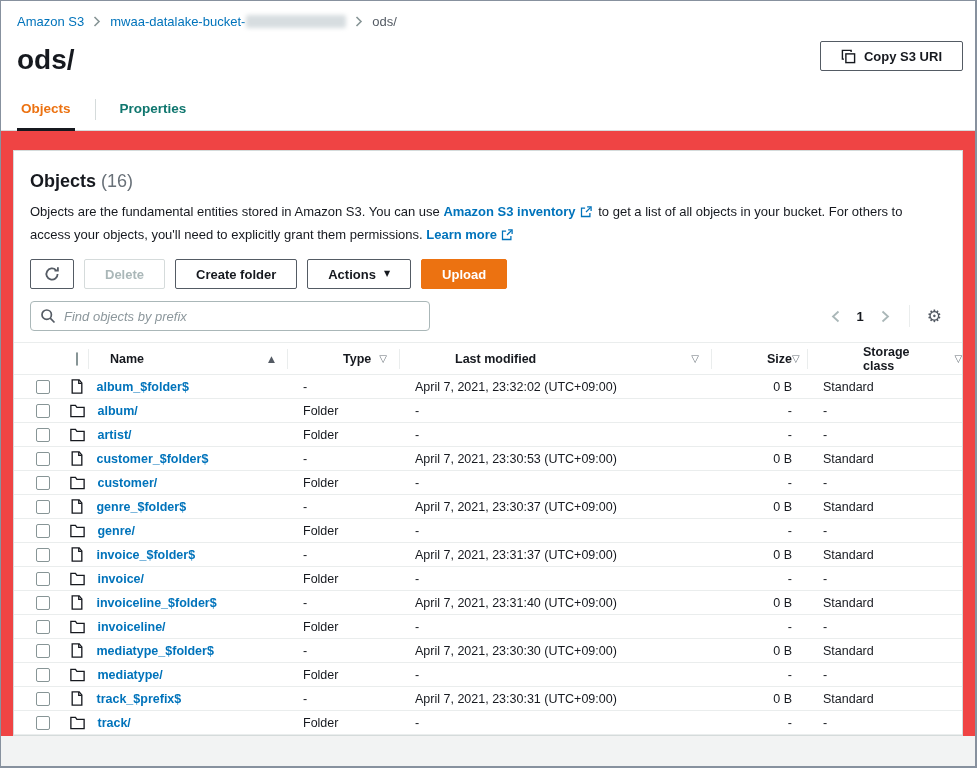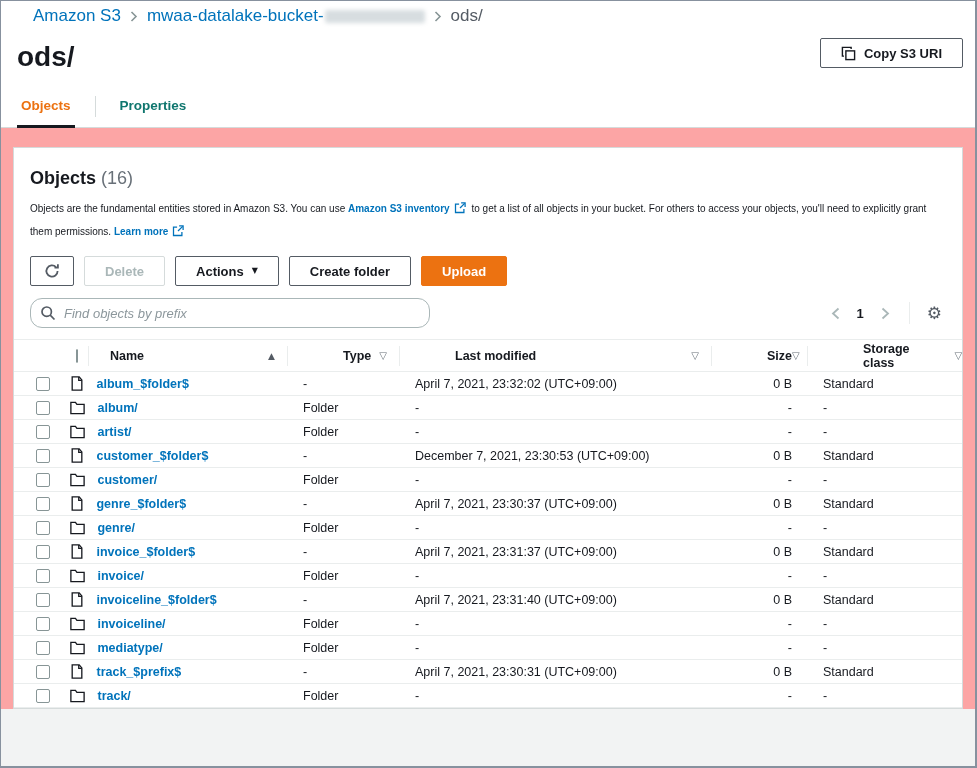--- a/index.html
+++ b/index.html
@@ -6,21 +6,21 @@
   html,body { margin:0; padding:0; background:#fff; }
   body { font-family:"Liberation Sans", sans-serif; color:#16191f; }
 
   .page {
     width:977px; height:768px; overflow:hidden;
     border:1px solid #87919e; border-right-width:2px; border-bottom-width:2px;
     background:#fff; display:flex; flex-direction:column;
   }
 
   
-  .breadcrumb { padding:5px 16px 0 16px; font-size:17px; display:flex; align-items:center;margin-left:16px; }
+  .breadcrumb { padding:13px 16px 0 16px; font-size:13px; display:flex; align-items:center; }
   .breadcrumb a { color:#0073bb; text-decoration:none; cursor:pointer; }
   .crumb-chev { margin:0 9px; display:inline-flex; }
   .crumb-current { color:#545b64; }
   .redaction { display:inline-block; width:100px; height:13px; background:#d7dde0;
     border-radius:2px; filter:blur(2px); vertical-align:-2px; margin-left:1px; }
 
   
   .title-row { display:flex; justify-content:space-between; align-items:flex-start; padding:6px 12px 0 16px; }
   .page-title { font-size:28px; font-weight:700; margin:8px 0 0 0; line-height:34px; }
   .btn { background:#fff; border:1px solid #545b64; border-radius:2px; color:#16191f;
@@ -31,37 +31,37 @@
   .btn.icon-only { padding:0 13px; }
   .copy-btn { margin-top:6px; }
 
   
   .tabs { display:flex; align-items:stretch; padding:0 16px; margin-top:14px; border-bottom:1px solid #d5dbdb; }
   .tab { font-size:13.5px; font-weight:700; color:#0f766e; padding:10px 4px 12px 4px; cursor:pointer; }
   .tab.active { color:#ec7211; border-bottom:3px solid #16191f; margin-bottom:-1px; }
   .tab-divider { width:1px; background:#d5dbdb; margin:8px 20px 10px 20px; }
 
   
-  .content { flex:1; background:#fca5a5; padding:19px 12px 0 12px; }
+  .content { flex:1; background:#ef4444; padding:19px 12px 0 12px; }
   .card { background:#fff; border:1px solid #d5dbdb; }
   .card-header { padding:20px 16px 0 16px; }
   .card-title { font-size:18px; margin:0; font-weight:700; }
   .card-title .count { color:#687078; font-weight:400; }
-  .desc { font-size:10px; line-height:21px; margin:9px 0 0 0; max-width:908px; }
+  .desc { font-size:13px; line-height:21px; margin:9px 0 0 0; max-width:908px; }
   .desc a { color:#0073bb; font-weight:700; text-decoration:none; cursor:pointer; }
   .ext-icon { display:inline-block; vertical-align:-2px; margin:0 3px 0 4px; }
 
   
   .toolbar { display:flex; gap:10px; padding:12px 16px 0 16px; }
   .caret { font-size:8px; line-height:1; }
 
   
   .controls-row { display:flex; align-items:center; padding:12px 16px 11px 16px; }
   .search { position:relative; width:400px; }
-  .search input { width:100%; height:30px; border:1px solid #aab7b8; border-radius:12px;
+  .search input { width:100%; height:30px; border:1px solid #aab7b8; border-radius:4px;
     padding:0 10px 0 33px; font-size:13px; font-family:inherit; font-style:italic; color:#16191f; outline:none; }
   .search input::placeholder { color:#8c979c; font-style:italic; }
   .search-icon { position:absolute; left:10px; top:7px; }
   .pagination { margin-left:auto; display:flex; align-items:center; }
   .pg-arrow { background:none; border:none; padding:0 4px; display:inline-flex; cursor:default; }
   .pg-num { font-size:13px; font-weight:700; color:#16191f; margin:0 13px; cursor:pointer; }
   .pg-sep { width:1px; height:22px; background:#eaeded; margin:0 13px 0 15px; }
   .gear-btn { background:none; border:none; padding:0 4px; cursor:pointer;
     font-family:"DejaVu Sans", sans-serif; font-size:17px; color:#545b64; line-height:1; }
 
@@ -163,25 +163,25 @@
             <svg width="16" height="16" viewBox="0 0 16 16" fill="none" stroke="#545b64" stroke-width="1.8">
               <path d="M13.6 8A5.6 5.6 0 1 1 12 4.1"></path>
                 <path d="M13.9 1.3v3.4h-3.4"></path>
             </svg>
           </span>
         </button>
         <button class="btn disabled">
           <span>Delete</span>
         </button>
         <button class="btn">
+          <span>Create folder</span>
+        </button>
+        <button class="btn">
           <span>Actions</span>
           <span class="caret" style="font-family:'DejaVu Sans',sans-serif;">▼</span>
-        </button>
-        <button class="btn">
-          <span>Create folder</span>
         </button>
         <button class="btn primary">
           <span>Upload</span>
         </button>
       </div>
 
       <div class="controls-row">
         <div class="search">
           <span class="search-icon">
             <svg width="16" height="16" viewBox="0 0 16 16" fill="none" stroke="#545b64" stroke-width="1.7">
@@ -320,21 +320,21 @@
       <span class="obj-icon" style="display: inline-flex;">
         <svg width="14" height="15" viewBox="0 0 16 17" fill="none" stroke="#16191f" stroke-width="1.5">
           <path d="M2.5 1h8l3 3.4V16h-11z"></path>
                     <path d="M10 1v4h3.5"></path>
         </svg>
       </span>
       
       <a class="obj-link">customer_$folder$</a>
     </td>
     <td class="type-cell">-</td>
-    <td class="mod-cell">December 7, 2021, 23:30:53 (UTC+09:00)</td>
+    <td class="mod-cell">April 7, 2021, 23:30:53 (UTC+09:00)</td>
     <td class="size-cell">0 B</td>
     <td class="storage-cell">Standard</td>
   </tr>
             <tr>
     <td class="cb-cell">
       <div class="checkbox"></div>
     </td>
     <td class="name-cell">
       
       <span class="obj-icon" style="display: inline-flex;">
@@ -452,20 +452,39 @@
         <svg width="15" height="14" viewBox="0 0 17 15" fill="none" stroke="#16191f" stroke-width="1.5">
           <path d="M1 13.8V1.2h5.2l1.6 2.2H16v10.4z"></path>
         </svg>
       </span>
       <a class="obj-link">invoiceline/</a>
     </td>
     <td class="type-cell">Folder</td>
     <td class="mod-cell">-</td>
     <td class="size-cell">-</td>
     <td class="storage-cell">-</td>
+  </tr>
+            <tr>
+    <td class="cb-cell">
+      <div class="checkbox"></div>
+    </td>
+    <td class="name-cell">
+      <span class="obj-icon" style="display: inline-flex;">
+        <svg width="14" height="15" viewBox="0 0 16 17" fill="none" stroke="#16191f" stroke-width="1.5">
+          <path d="M2.5 1h8l3 3.4V16h-11z"></path>
+                    <path d="M10 1v4h3.5"></path>
+        </svg>
+      </span>
+      
+      <a class="obj-link">mediatype_$folder$</a>
+    </td>
+    <td class="type-cell">-</td>
+    <td class="mod-cell">April 7, 2021, 23:30:30 (UTC+09:00)</td>
+    <td class="size-cell">0 B</td>
+    <td class="storage-cell">Standard</td>
   </tr>
             <tr>
     <td class="cb-cell">
       <div class="checkbox"></div>
     </td>
     <td class="name-cell">
       
       <span class="obj-icon" style="display: inline-flex;">
         <svg width="15" height="14" viewBox="0 0 17 15" fill="none" stroke="#16191f" stroke-width="1.5">
           <path d="M1 13.8V1.2h5.2l1.6 2.2H16v10.4z"></path>

